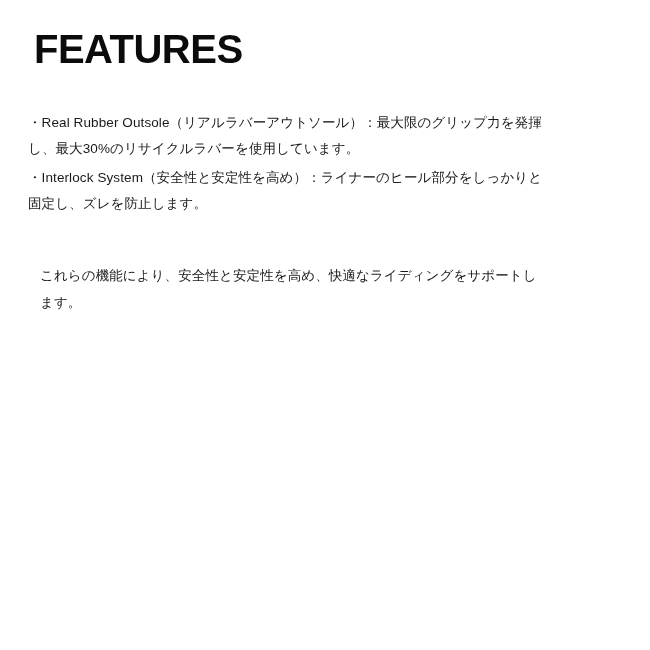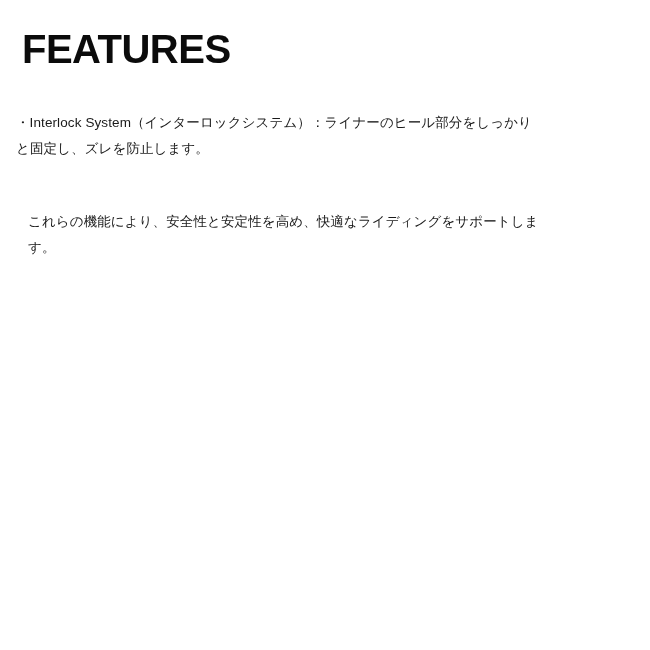--- a/index.html
+++ b/index.html
@@ -12,21 +12,21 @@
     background: #ffffff;
     font-family: "Liberation Sans", sans-serif;
     color: #111111;
     overflow: hidden;
   }
   .page {
     position: relative;
     width: 572px;
     height: 650px;
     box-sizing: border-box;
-    padding: 26px 28px 0 16px;
+    padding: 26px 28px 0 28px;
   }
   .page-title {
     font-family: "Liberation Sans", sans-serif;
     font-size: 40px;
     font-weight: 700;
     letter-spacing: -0.5px;
     line-height: 1.05;
     color: #0b0b0b;
     margin: 0 0 0 6px;
     padding-top: 2px;
@@ -58,19 +58,22 @@
 </style>
 </head>
 <body>
 
 <div class="page">
 
   <h1 class="page-title">FEATURES</h1>
 
   <ul class="features-list">
     <li class="feature-item">
-      <span class="bullet">・</span><span>Interlock System（インターロックシステム）：ライナーのヒール部分をしっかりと固定し、ズレを防止します。</span>
+      <span class="bullet">・</span><span>Real Rubber Outsole（リアルラバーアウトソール）：最大限のグリップ力を発揮し、最大30%のリサイクルラバーを使用しています。</span>
+    </li>
+    <li class="feature-item">
+      <span class="bullet">・</span><span>Interlock System（安全性と安定性を高め）：ライナーのヒール部分をしっかりと固定し、ズレを防止します。</span>
     </li>
   </ul>
 
   <p class="closing-note">これらの機能により、安全性と安定性を高め、快適なライディングをサポートします。</p>
 
 </div>
 
 </body></html>

